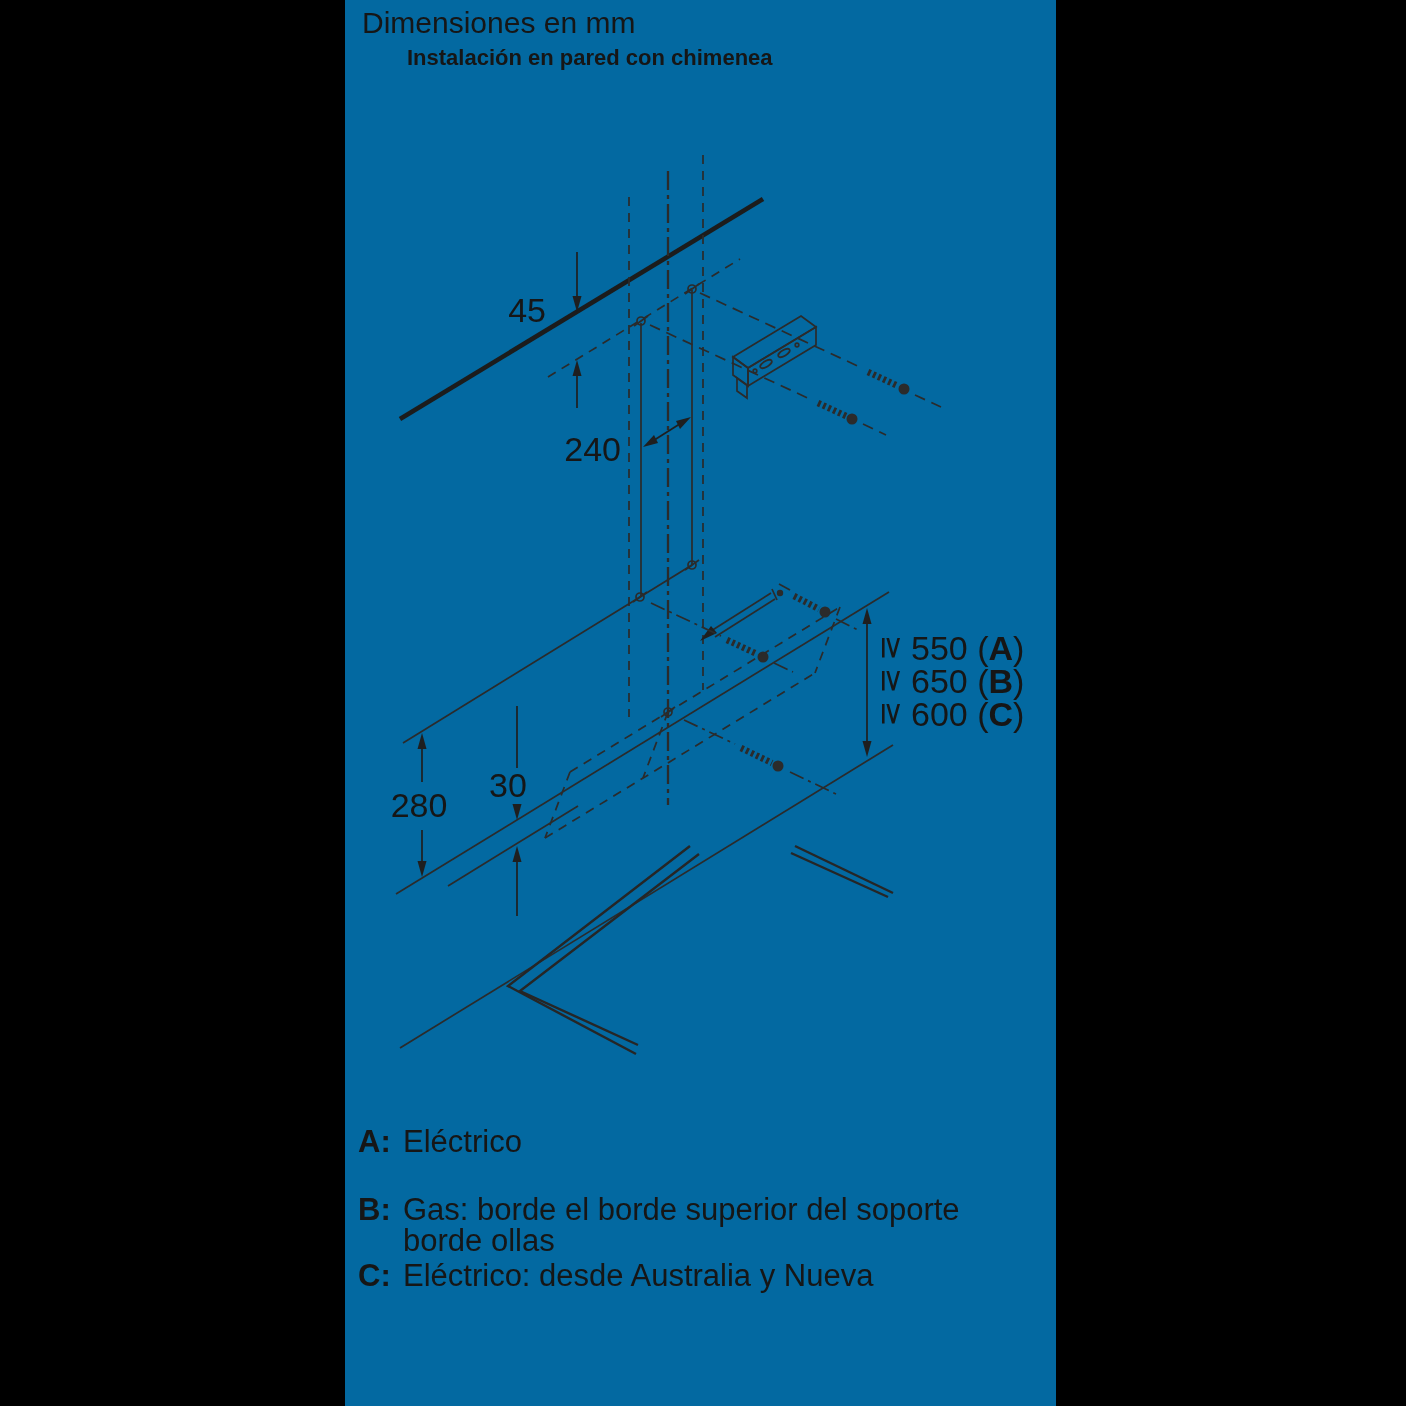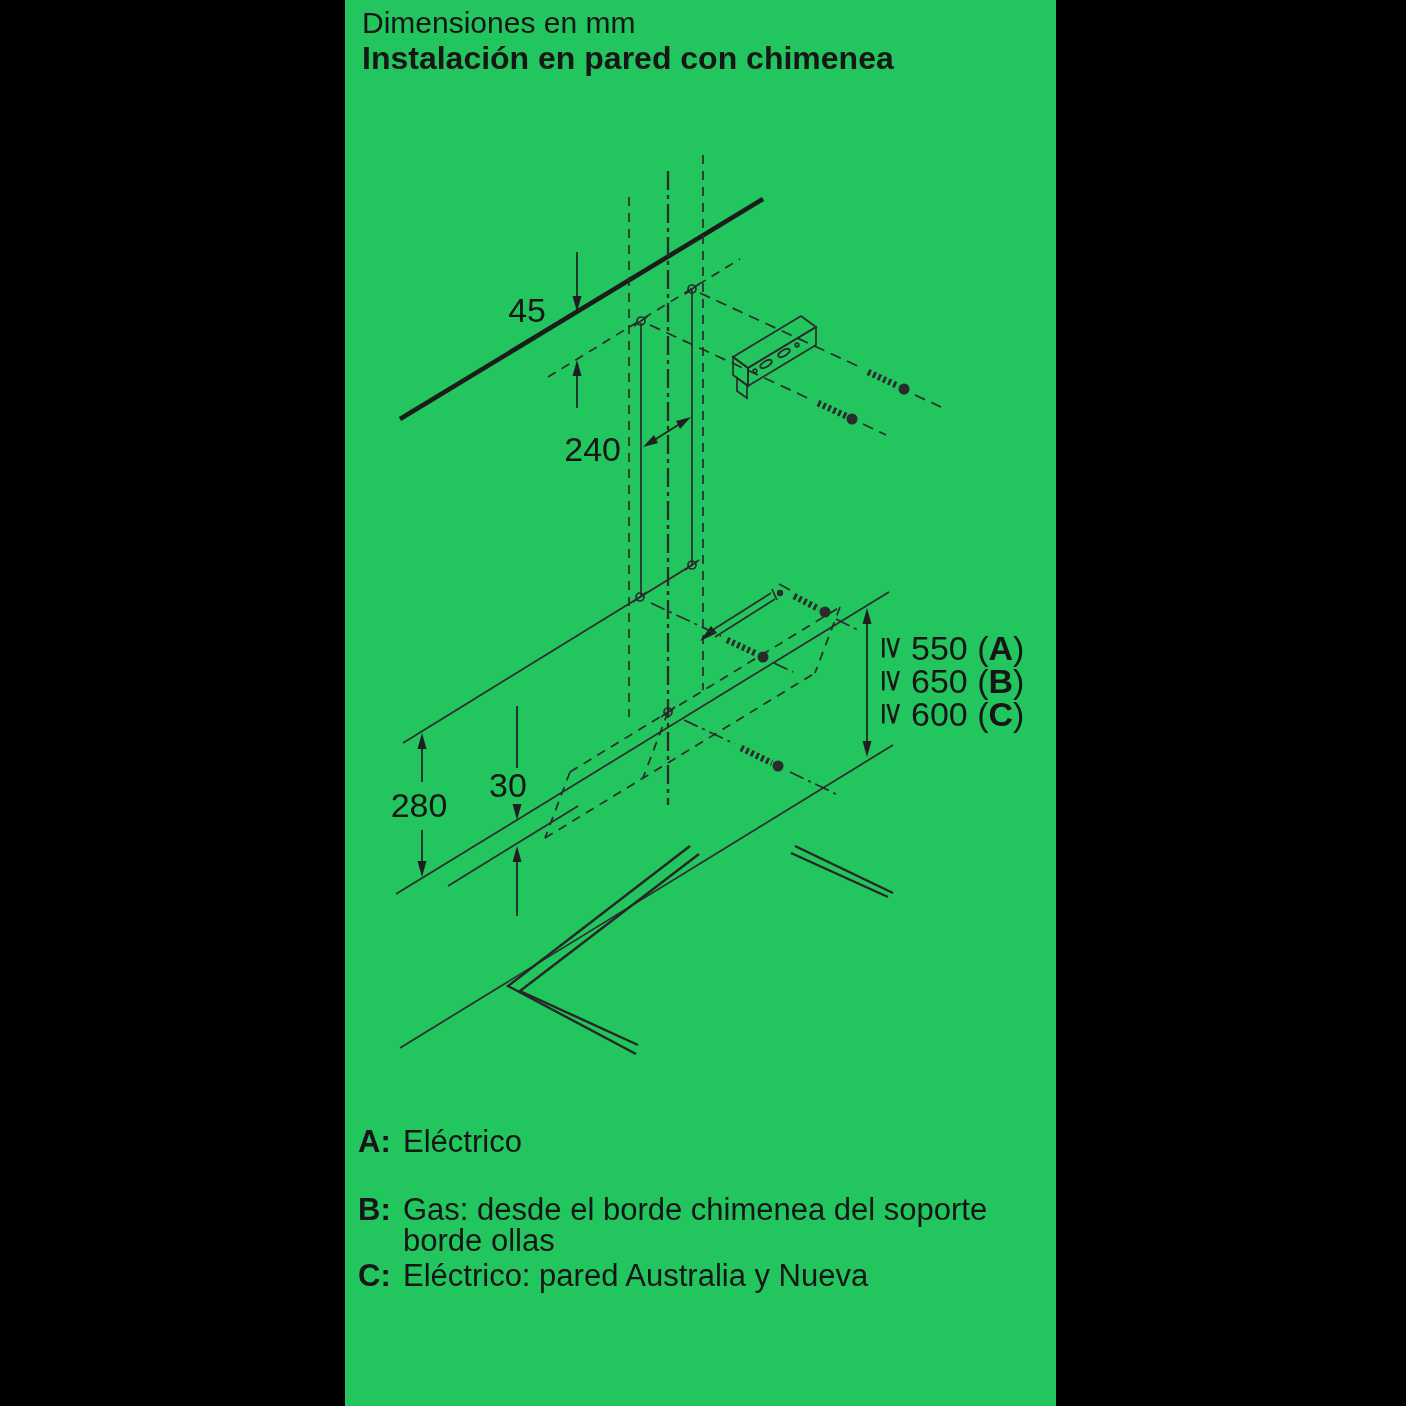--- a/index.html
+++ b/index.html
@@ -1,21 +1,21 @@
 <!DOCTYPE html>
 <html><head>
 <meta charset="utf-8">
 <style>
   html,body{margin:0;padding:0;background:#000;}
   .stage{position:relative;width:1406px;height:1406px;background:#000;overflow:hidden;
          font-family:"Liberation Sans",sans-serif;}
-  .paper{position:absolute;left:345px;top:0;width:711px;height:1406px;background:#22c55e;}
+  .paper{position:absolute;left:345px;top:0;width:711px;height:1406px;background:#0369a1;}
   .title{position:absolute;left:17px;top:6px;color:#161616;}
   .title .t1{font-size:30px;line-height:34px;font-weight:400;}
-  .title .t2{font-size:32px;line-height:36px;font-weight:700;}
+  .title .t2{font-size:22px;line-height:36px;font-weight:700;margin-left:45px;}
   svg{position:absolute;left:0;top:0;}
   svg text{fill:#161616;font-family:"Liberation Sans",sans-serif;}
   .dimnum{font-size:34px;}
   .clr-num{font-size:34px;}
   .clr-sym{font-size:31px;font-family:"DejaVu Sans","Liberation Sans",sans-serif;}
   .ln{stroke:#2b2b2b;fill:none;stroke-width:1.7;}
   .thick{stroke:#1c1c1c;stroke-width:4.6;}
   .dash{stroke-dasharray:9 7;}
   .lead{stroke-dasharray:11 7;}
   .dashdot{stroke-dasharray:15 5 3 5;}
@@ -218,26 +218,26 @@
     <div class="legend">
       <div class="leg-item gapA">
         <div class="leg-label">A:</div>
         <div class="leg-lines">
           <div>Eléctrico</div>
         </div>
       </div>
       <div class="leg-item gapB">
         <div class="leg-label">B:</div>
         <div class="leg-lines">
-          <div>Gas: desde el borde chimenea del soporte</div>
+          <div>Gas: borde el borde superior del soporte</div>
           <div>borde ollas</div>
         </div>
       </div>
       <div class="leg-item">
         <div class="leg-label">C:</div>
         <div class="leg-lines">
-          <div>Eléctrico: pared Australia y Nueva</div>
+          <div>Eléctrico: desde Australia y Nueva</div>
         </div>
       </div>
     </div>
 
   </div>
 </div>
 
 </body></html>

